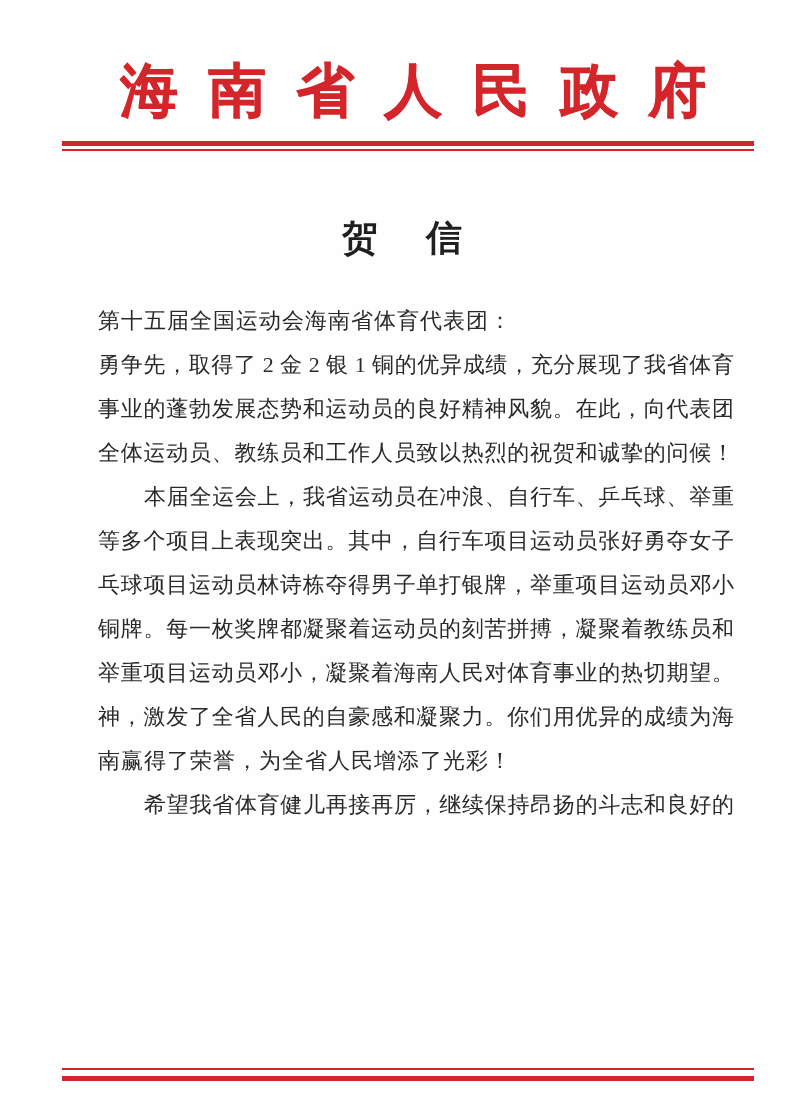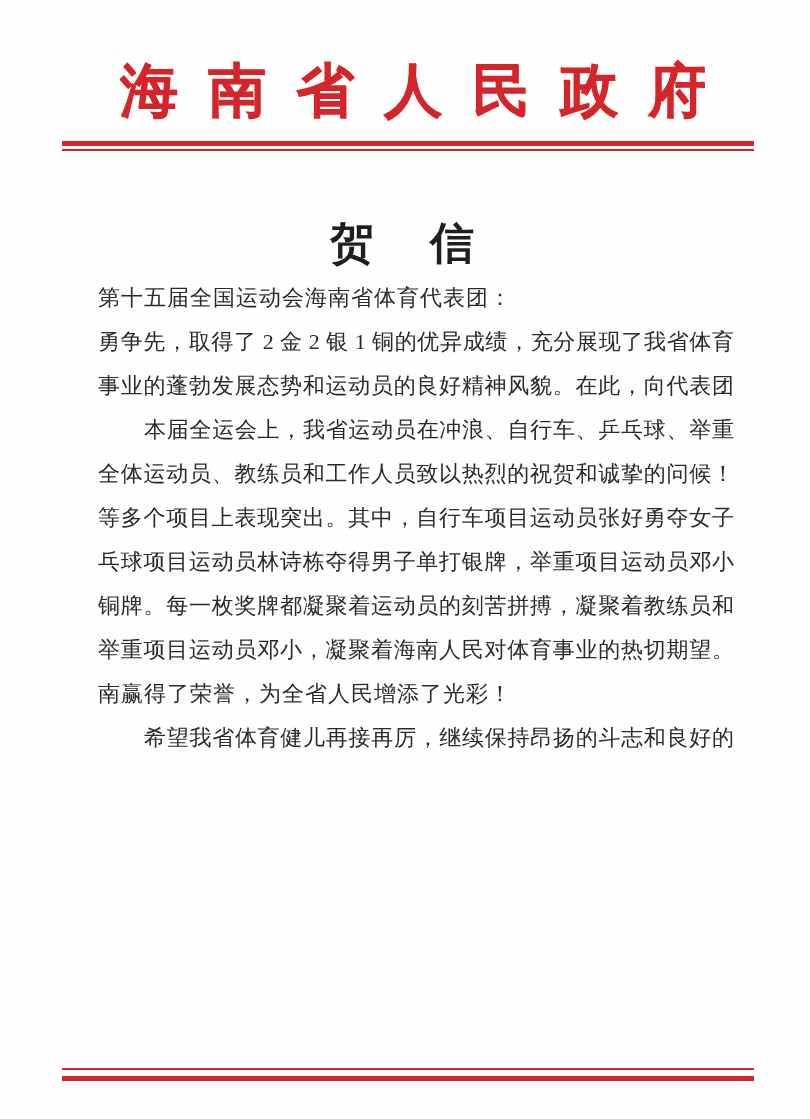--- a/index.html
+++ b/index.html
@@ -42,30 +42,30 @@
   .rule.footer-thin  { top: 1068px; height: 2px; }
   .rule.footer-thick { top: 1076px; height: 5px; }
 
   
   .doc-title {
     position: absolute;
     top: 214px;
     left: 0;
     width: 810px;
     text-align: center;
-    font-size: 44px;
+    font-size: 36px;
     font-weight: bold;
     color: #1f1f1f;
     letter-spacing: 6px;
   }
 
   
   .body-lines {
     position: absolute;
-    top: 276px;
+    top: 299px;
     left: 98px;
     width: 636px;
     color: #2a2a2a;
     font-size: 22px;
   }
   .line {
     line-height: 44px;
     height: 44px;
     white-space: nowrap;
     letter-spacing: 1px;
@@ -89,26 +89,27 @@
 
   <div class="rule header-thick"></div>
   <div class="rule header-thin"></div>
 
   <div class="doc-title">贺　信</div>
 
   <div class="body-lines">
       <div class="line">第十五届全国运动会海南省体育代表团：</div>
       <div class="line justify">勇争先，取得了 2 金 2 银 1 铜的优异成绩，充分展现了我省体育</div>
       <div class="line justify">事业的蓬勃发展态势和运动员的良好精神风貌。在此，向代表团</div>
+      <div class="line justify">全体运动员、教练员和工作人员致以热烈的祝贺和诚挚的问候！</div>
       <div class="line indent justify">本届全运会上，我省运动员在冲浪、自行车、乒乓球、举重</div>
-      <div class="line justify">全体运动员、教练员和工作人员致以热烈的祝贺和诚挚的问候！</div>
       <div class="line justify">等多个项目上表现突出。其中，自行车项目运动员张好勇夺女子</div>
       <div class="line justify">乓球项目运动员林诗栋夺得男子单打银牌，举重项目运动员邓小</div>
       <div class="line justify">铜牌。每一枚奖牌都凝聚着运动员的刻苦拼搏，凝聚着教练员和</div>
       <div class="line justify">举重项目运动员邓小，凝聚着海南人民对体育事业的热切期望。</div>
+      <div class="line justify">神，激发了全省人民的自豪感和凝聚力。你们用优异的成绩为海</div>
       <div class="line">南赢得了荣誉，为全省人民增添了光彩！</div>
       <div class="line indent justify">希望我省体育健儿再接再厉，继续保持昂扬的斗志和良好的</div>
     </div>
 
   <div class="rule footer-thin"></div>
   <div class="rule footer-thick"></div>
 
 </div>
 
 </body></html>

